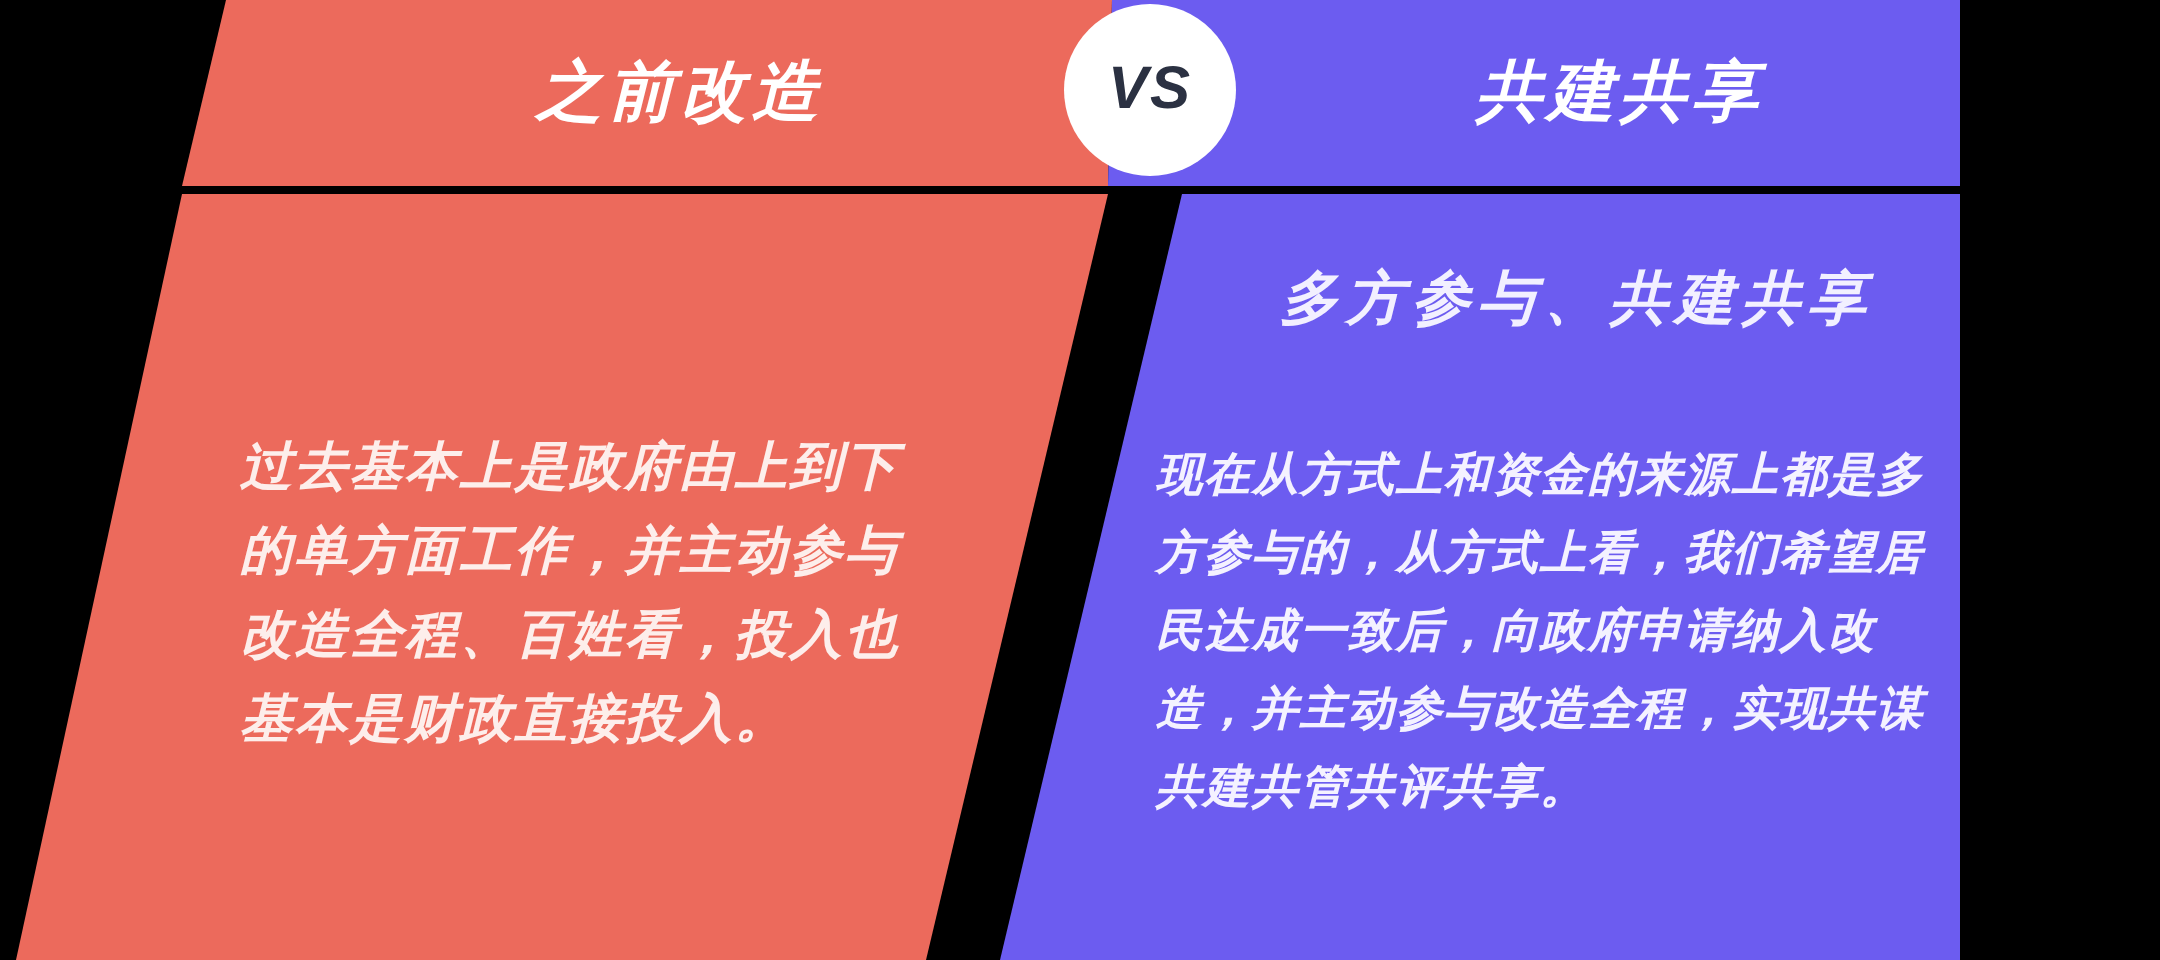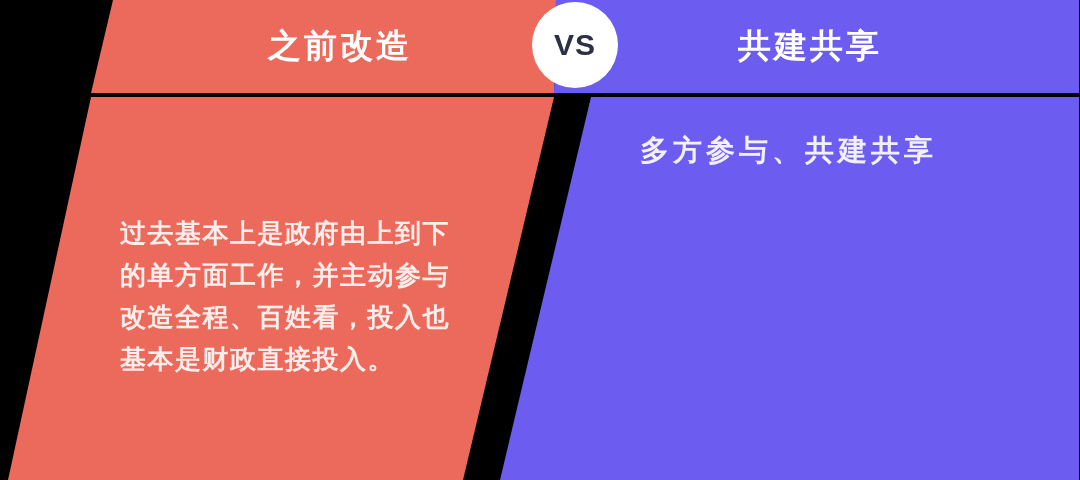--- a/index.html
+++ b/index.html
@@ -7,24 +7,25 @@
     margin: 0;
     padding: 0;
     background: #000000;
   }
   body {
     font-family: "Liberation Sans", "DejaVu Sans", sans-serif;
   }
 
   #stage {
     position: relative;
-    width: 1080px;
+    width: 980px;
     height: 480px;
     background: #000000;
     overflow: hidden;
+    font-style: italic;
   }
 
   
   #shapes {
     position: absolute;
     left: 0;
     top: 0;
     width: 1080px;
     height: 480px;
     display: block;
@@ -128,18 +129,19 @@
 
   <div class="panel-title" id="title-left">之前改造</div>
 
   <div class="panel-title" id="title-right">共建共享</div>
 
 
   <div class="panel-subtitle" id="subtitle-right">多方参与、共建共享</div>
 
   <div class="panel-body" id="body-left">过去基本上是政府由上到下的单方面工作，并主动参与改造全程、百姓看，投入也基本是财政直接投入。</div>
 
+  <div class="panel-body" id="body-right">现在从方式上和资金的来源上都是多方参与的，从方式上看，我们希望居民达成一致后，向政府申请纳入改造，并主动参与改造全程，实现共谋共建共管共评共享。</div>
 
   <div id="vs-badge">
     <span id="vs-label">VS</span>
   </div>
 
 </div>
 
 </body></html>

